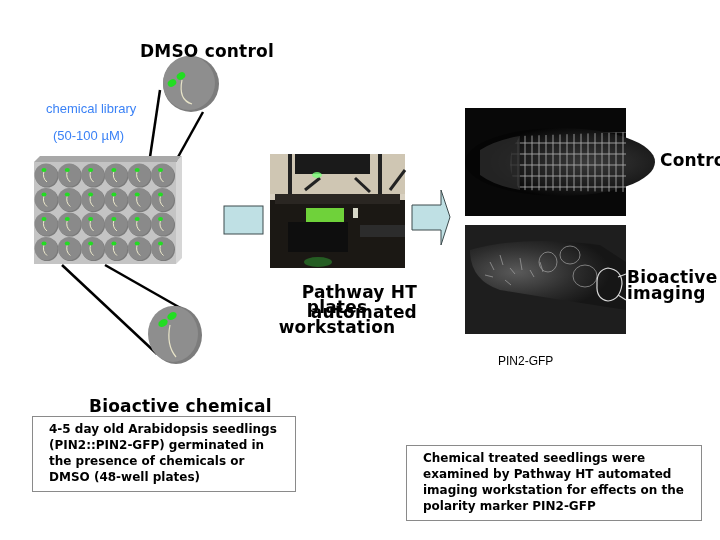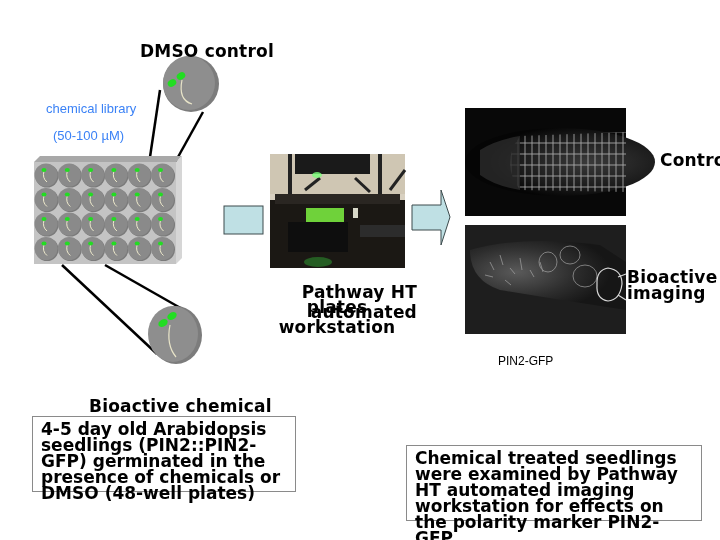--- a/index.html
+++ b/index.html
@@ -1,22 +1,22 @@
 <!DOCTYPE html>
 <html><head>
 <meta charset="utf-8">
 <style>
   html, body { margin: 0; padding: 0; }
   body { width: 720px; height: 540px; background: #ffffff; position: relative; overflow: hidden;
          font-family: "DejaVu Sans", sans-serif; color: #000; }
   .abs { position: absolute; }
   .label-bold { font-family: "DejaVu Sans", sans-serif; font-weight: bold; font-size: 17px; letter-spacing: 0.2px; }
   .label-plain { font-family: "Liberation Sans", sans-serif; font-size: 13px; color: #3b82f6; }
-  .textbox { position: absolute; border: 1px solid #8a8a8a; background: #fff; padding: 4px 8px;
-             font-family: "DejaVu Sans", sans-serif; font-weight: bold; font-size: 17px; line-height: 16px; box-sizing: border-box; }
+  .textbox { position: absolute; border: 1px solid #8a8a8a; background: #fff; padding: 4px 16px;
+             font-family: "DejaVu Sans", sans-serif; font-weight: bold; font-size: 12px; line-height: 16px; box-sizing: border-box; }
   svg { position: absolute; left: 0; top: 0; }
 </style>
 </head>
 <body>
 
 <svg width="720" height="540">
 
   <line x1="150" y1="157" x2="160" y2="90" stroke="#000" stroke-width="2.5"></line>
   <line x1="173" y1="166" x2="203" y2="112" stroke="#000" stroke-width="2.5"></line>
 

